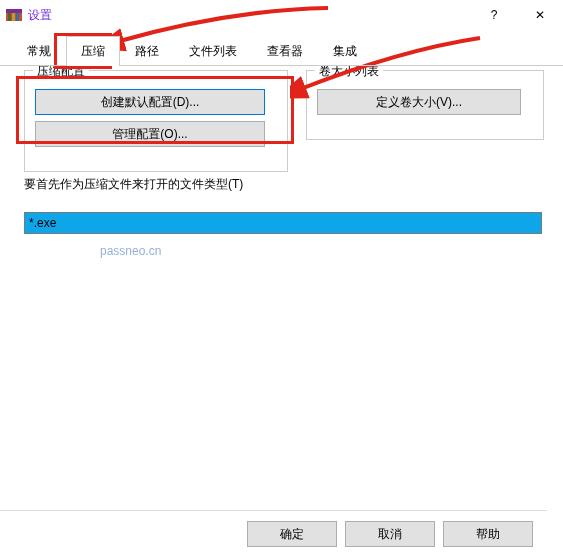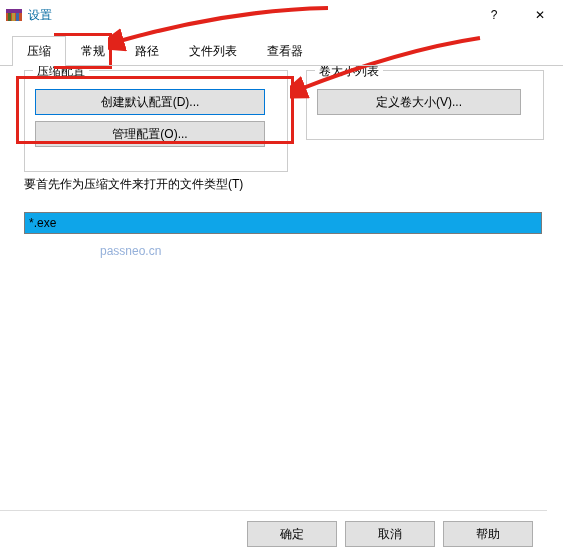--- a/index.html
+++ b/index.html
@@ -1,20 +1,20 @@
 <!DOCTYPE html>
 <html><head>
 <meta charset="utf-8">
 <style>
 * { box-sizing: border-box; margin: 0; padding: 0; font-family: "Microsoft YaHei", "SimSun", sans-serif; font-size: 12px; }
 body { background: #fff; width: 563px; height: 556px; position: relative; overflow: hidden; }
 
 .titlebar { height: 30px; display: flex; align-items: center; padding: 0 0 0 6px; }
 .app-icon { width: 16px; height: 16px; margin-right: 6px; display: inline-block; }
-.title-text { flex: 1; font-size: 12px; color: #0369a1; }
+.title-text { flex: 1; font-size: 12px; color: #6d28d9; }
 .title-btn { width: 46px; height: 30px; display: flex; align-items: center; justify-content: center; color: #000; font-size: 14px; }
 
 .tabs { display: flex; padding-left: 12px; margin-top: 6px; position: relative; }
 .tab { padding: 6px 14px; border: 1px solid transparent; border-bottom: none; background: #fff; cursor: pointer; position: relative; }
 .tab.active { border-color: #ccc; z-index: 2; }
 .tab-underline { position: absolute; left: 0; right: 0; bottom: 0; height: 1px; background: #ccc; z-index: 1; }
 
 .groupbox { position: absolute; border: 1px solid #ccc; padding: 18px 22px 10px 10px; }
 .groupbox .legend { position: absolute; top: -8px; left: 8px; background: #fff; padding: 0 4px; font-size: 12px; }
 
@@ -56,25 +56,26 @@
   <span class="title-text">设置</span>
   <div class="title-btn">
       <span>?</span>
     </div>
   <div class="title-btn">
       <span style="font-size:12px;">✕</span>
     </div>
 </div>
 
 <div class="tabs">
+  <div class="tab"><span>常规</span></div>
   <div class="tab active"><span>压缩</span></div>
-  <div class="tab"><span>常规</span></div>
   <div class="tab"><span>路径</span></div>
   <div class="tab"><span>文件列表</span></div>
   <div class="tab"><span>查看器</span></div>
+  <div class="tab"><span>集成</span></div>
   <div class="tab-underline"></div>
 </div>
 
 <div class="groupbox gb-left">
   <div class="legend">压缩配置</div>
   <div class="btn focus">创建默认配置(D)...</div>
   <div class="btn">管理配置(O)...</div>
 </div>
 
 <div class="groupbox gb-right">

